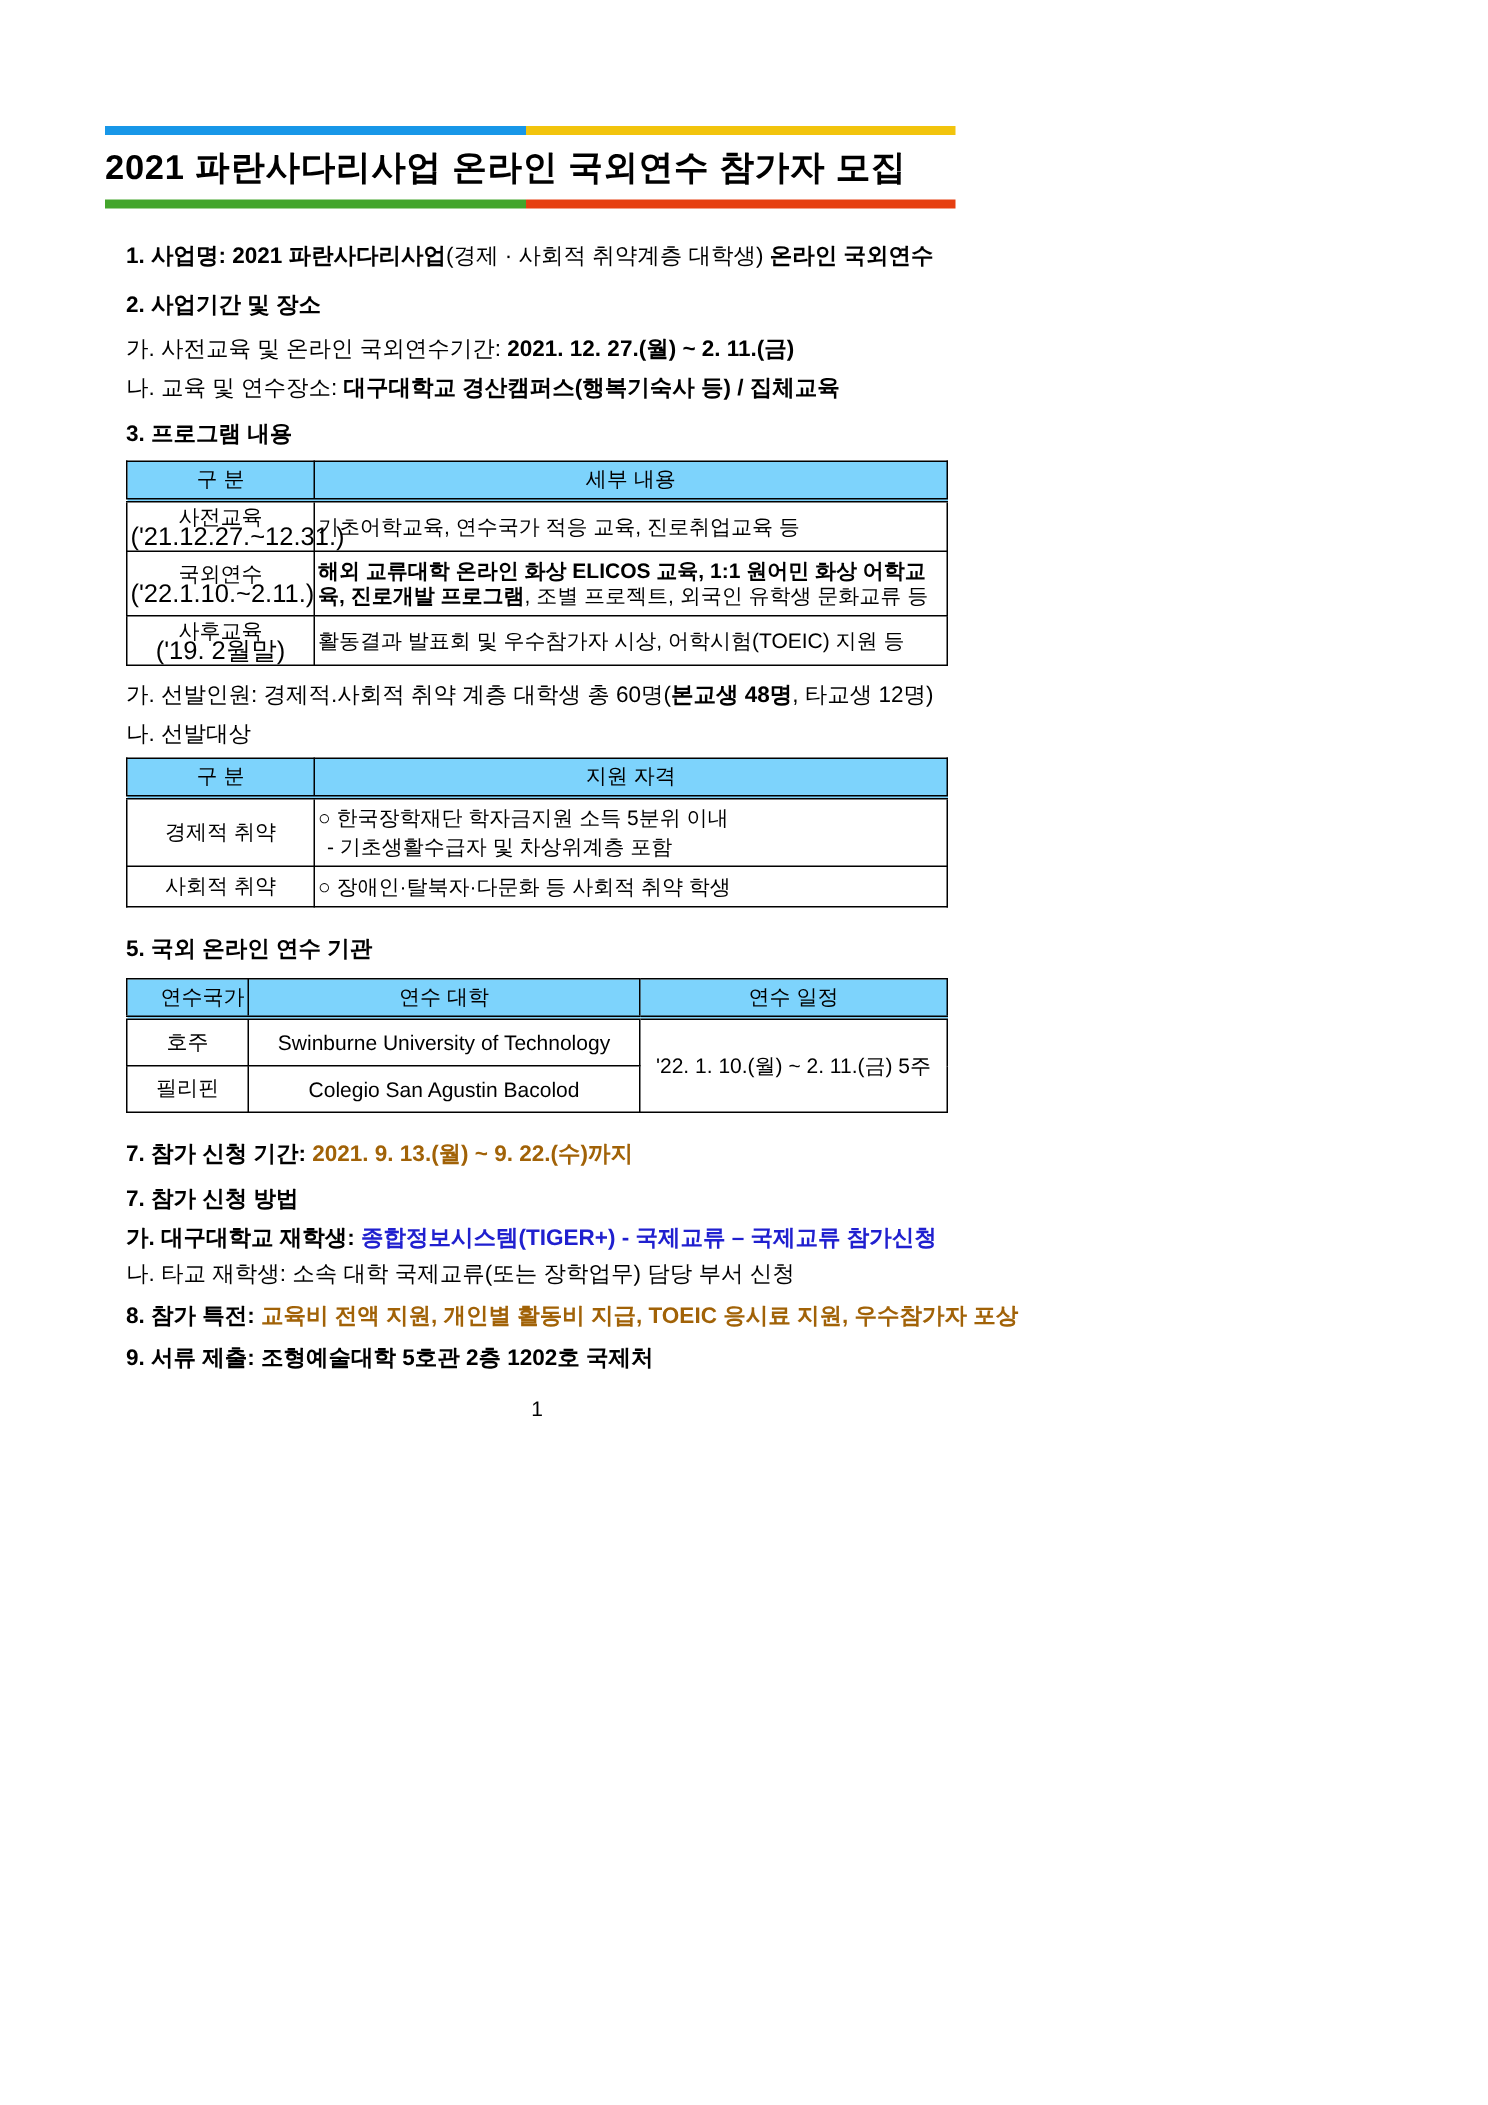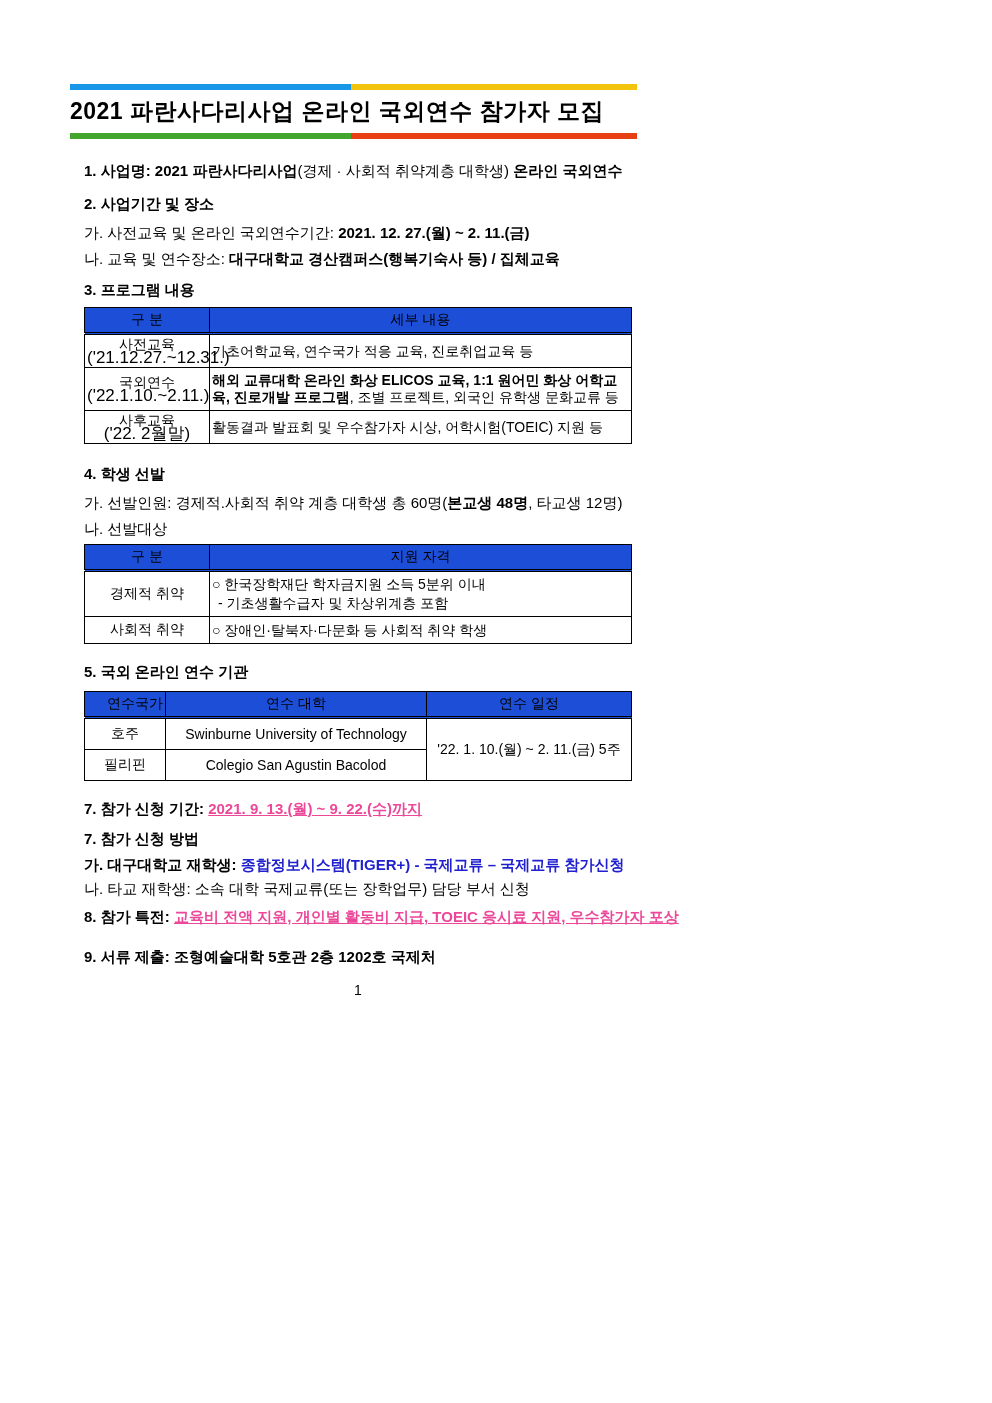--- a/index.html
+++ b/index.html
@@ -8,25 +8,25 @@
     font-family:"Liberation Sans","DejaVu Sans",sans-serif;color:#000;
   }
   .title-block{margin:84px 0 0 70px;width:567px;}
   .bar{height:6px;font-size:0;line-height:0;}
   .bar-top{background:linear-gradient(to right,#1897e8 0 49.5%,#f2c40d 49.5% 100%);}
   .bar-bottom{background:linear-gradient(to right,#43a52c 0 49.5%,#e63f11 49.5% 100%);}
   .title-text{font-size:23px;font-weight:bold;text-align:left;line-height:26px;padding:8px 0 9px;letter-spacing:.5px;}
   .doc-body{margin-left:84px;width:548px;font-size:15px;}
   .line{margin:0;line-height:19px;white-space:nowrap;}
   .b{font-weight:bold;}
-  .red{color:#ec4899;font-weight:bold;text-decoration:underline;}
+  .red{color:#a16207;font-weight:bold;}
   .blue{color:#2020cf;font-weight:bold;}
   .sub{margin-left:0;}
   table.t{border-collapse:collapse;width:548px;font-size:14px;text-align:center;table-layout:fixed;}
-  table.t th{background:#1d4ed8;font-weight:normal;border:1px solid #000;border-bottom:3px double #000;height:22px;padding:1px 2px;}
+  table.t th{background:#7dd3fc;font-weight:normal;border:1px solid #000;border-bottom:3px double #000;height:22px;padding:1px 2px;}
   table.t td{border:1px solid #000;vertical-align:middle;padding:1px 2px;}
   .t1 .c1,.t2 .c1{width:120px;}
   .t1 td{height:30px;}
   .t1 tr.tall td{height:40px;}
   .lbl{line-height:14px;}
   .lbl .l2{font-size:17px;}
   .cnt{text-align:left;padding:2px 7px;line-height:17px;white-space:normal;}
   .t2 td{height:24px;}
   .t2 tr.tall td{height:42px;}
   .t2 .cnt div{line-height:19px;}
@@ -76,28 +76,27 @@
         <tr class="tall">
           <td class="lbl">
               <div class="l1">국외연수</div>
               <div class="l2">('22.1.10.~2.11.)</div>
             </td>
           <td class="cnt"><span class="b">해외 교류대학 온라인 화상 ELICOS 교육, 1:1 원어민 화상 어학교육, 진로개발 프로그램</span><span>, 조별 프로젝트, 외국인 유학생 문화교류 등</span></td>
         </tr>
         <tr>
           <td class="lbl">
               <div class="l1">사후교육</div>
-              <div class="l2">('22. 2월말)</div>
+              <div class="l2">('19. 2월말)</div>
             </td>
           <td class="cnt">활동결과 발표회 및 우수참가자 시상, 어학시험(TOEIC) 지원 등</td>
         </tr>
       </tbody>
     </table>
 
-    <p class="line b" style="margin-top:20px">4. 학생 선발</p>
     <p class="line sub" style="margin-top:10px"><span>가. 선발인원: 경제적.사회적 취약 계층 대학생 총 60명(</span><span class="b">본교생 48명</span><span>, 타교생 12명)</span></p>
     <p class="line sub" style="margin-top:7px">나. 선발대상</p>
 
     <table class="t t2" style="margin-top:6px">
       <thead>
         <tr>
           <th class="c1">구 분</th>
           <th>지원 자격</th>
         </tr>
       </thead>
@@ -140,19 +139,19 @@
     </table>
 
     <p class="line" style="margin-top:18px"><span class="b">7. 참가 신청 기간: </span><span class="red">2021. 9. 13.(월) ~ 9. 22.(수)까지</span></p>
 
     <p class="line b" style="margin-top:11px">7. 참가 신청 방법</p>
     <p class="line sub" style="margin-top:7px"><span class="b">가. 대구대학교 재학생: </span><span class="blue">종합정보시스템(TIGER+) - 국제교류 – 국제교류 참가신청</span></p>
     <p class="line sub" style="margin-top:5px">나. 타교 재학생: 소속 대학 국제교류(또는 장학업무) 담당 부서 신청</p>
 
     <p class="line" style="margin-top:9px"><span class="b">8. 참가 특전: </span><span class="red">교육비 전액 지원, 개인별 활동비 지급, TOEIC 응시료 지원, 우수참가자 포상</span></p>
 
-    <p class="line b" style="margin-top:21px">9. 서류 제출: 조형예술대학 5호관 2층 1202호 국제처</p>
+    <p class="line b" style="margin-top:9px">9. 서류 제출: 조형예술대학 5호관 2층 1202호 국제처</p>
 
   </div>
 
   <div class="page-num">1</div>
 
 </div>
 
 </body></html>

